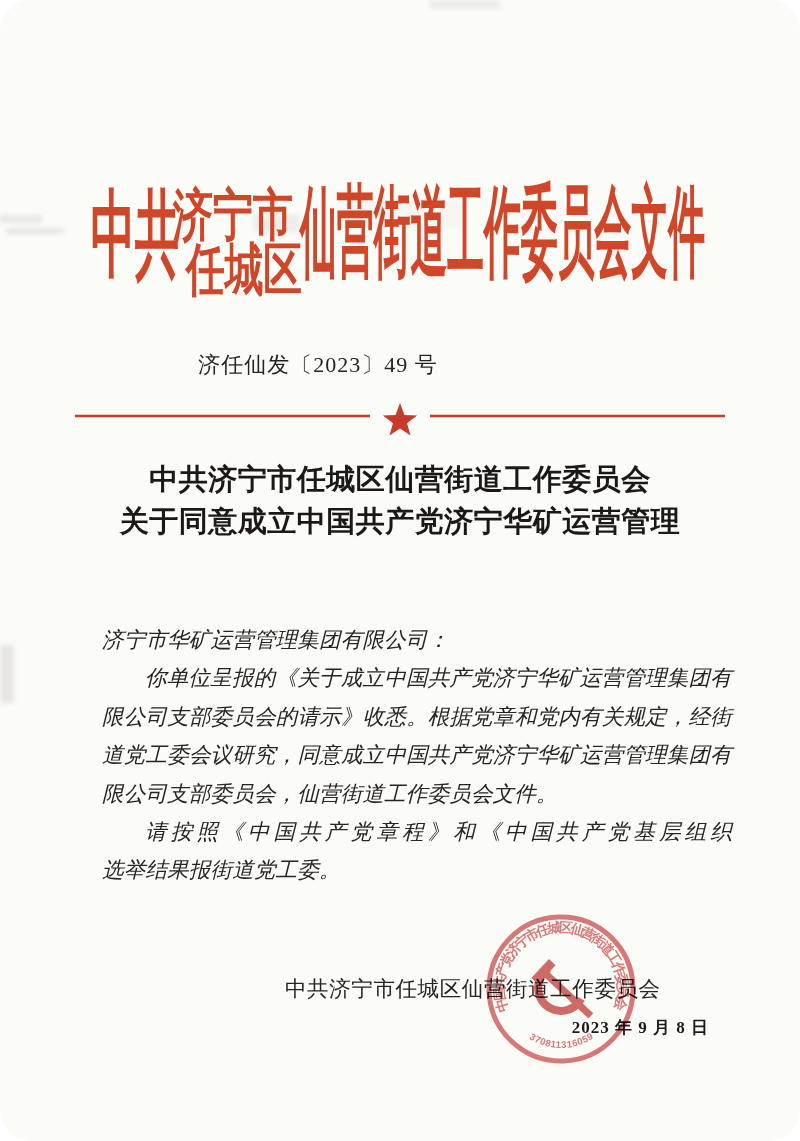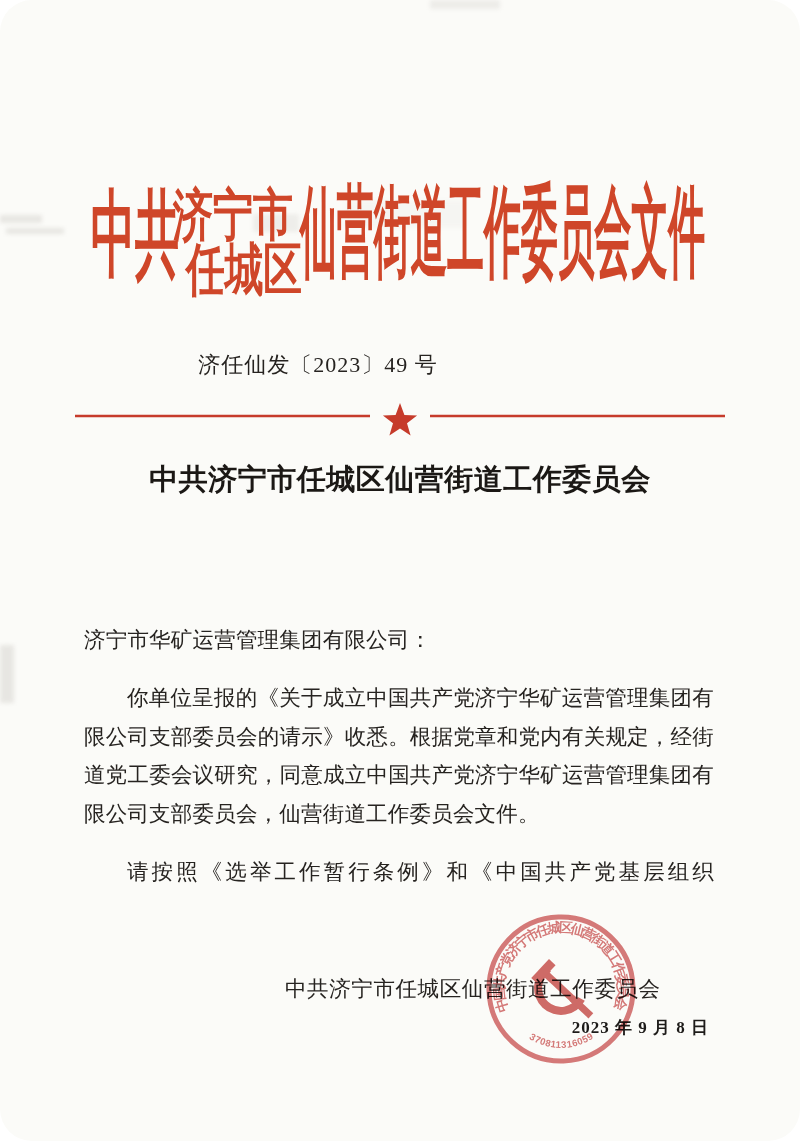--- a/index.html
+++ b/index.html
@@ -34,27 +34,27 @@
   .divider line{stroke:var(--rule_red);stroke-width:2.6px;}
   .divider polygon{fill:var(--rule_red);}
   
   .title{
     position:absolute;top:458px;left:0;width:800px;
     text-align:center;color:var(--title_black);
     font-size:29px;font-weight:bold;line-height:42px;
     letter-spacing:0.5px;
   }
   
-  .body-text{position:absolute;top:621px;left:84px;width:630px;}
+  .body-text{position:absolute;top:621px;left:102px;width:630px;font-style:italic;}
   .bline{
     font-size:21.5px;line-height:38.4px;color:var(--body_black);
     letter-spacing:0.2px;white-space:nowrap;
   }
   .bline.jfull{white-space:normal;text-align:justify;text-align-last:justify;}
-  .bline.indent{text-indent:43px;margin-top:20px;}
+  .bline.indent{text-indent:43px;}
   
   .signature{
     position:absolute;top:974px;left:285px;
     font-size:21.5px;line-height:30px;color:var(--body_black);letter-spacing:0.6px;
     white-space:nowrap;
   }
   .doc-date{
     position:absolute;top:1013px;right:91px;
     font-size:17px;line-height:30px;color:#1d1b19;font-weight:600;letter-spacing:1px;
     white-space:nowrap;
@@ -93,29 +93,31 @@
   <div class="doc-number">济任仙发〔2023〕49 号</div>
 
   <svg class="divider" viewBox="0 0 800 44">
     <line x1="75" y1="16" x2="370" y2="16"></line>
     <line x1="430" y1="16" x2="725" y2="16"></line>
     <polygon points="400,3 395.6,15 382.9,15.4 393,23.3 389.4,35.6 400,28.4 410.6,35.6 407,23.3 417.1,15.4 404.4,15"></polygon>
   </svg>
 
   <div class="title">
     <div>中共济宁市任城区仙营街道工作委员会</div>
+    <div>关于同意成立中国共产党济宁华矿运营管理</div>
   </div>
 
   <div class="body-text">
     <div class="bline">济宁市华矿运营管理集团有限公司：</div>
     <div class="bline indent jfull">你单位呈报的《关于成立中国共产党济宁华矿运营管理集团有</div>
     <div class="bline jfull">限公司支部委员会的请示》收悉。根据党章和党内有关规定，经街</div>
     <div class="bline jfull">道党工委会议研究，同意成立中国共产党济宁华矿运营管理集团有</div>
     <div class="bline">限公司支部委员会，仙营街道工作委员会文件。</div>
-    <div class="bline indent jfull">请按照《选举工作暂行条例》和《中国共产党基层组织</div>
+    <div class="bline indent jfull">请按照《中国共产党章程》和《中国共产党基层组织</div>
+    <div class="bline">选举结果报街道党工委。</div>
   </div>
 
   <div class="signature">中共济宁市任城区仙营街道工作委员会</div>
   <div class="doc-date">2023 年 9 月 8 日</div>
 
   <svg class="seal" viewBox="0 0 170 170">
     <defs>
       <path id="ringPath" d="M31.4 104.5 A57 57 0 1 1 138.6 104.5" fill="none"></path>
       <path id="codePath" d="M51.2 133.3 A59 59 0 0 0 118.8 133.3" fill="none"></path>
     </defs>

